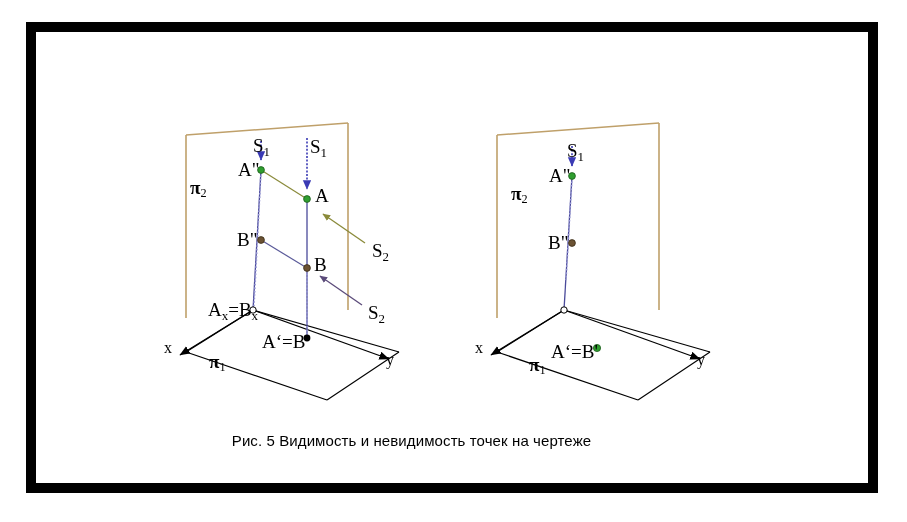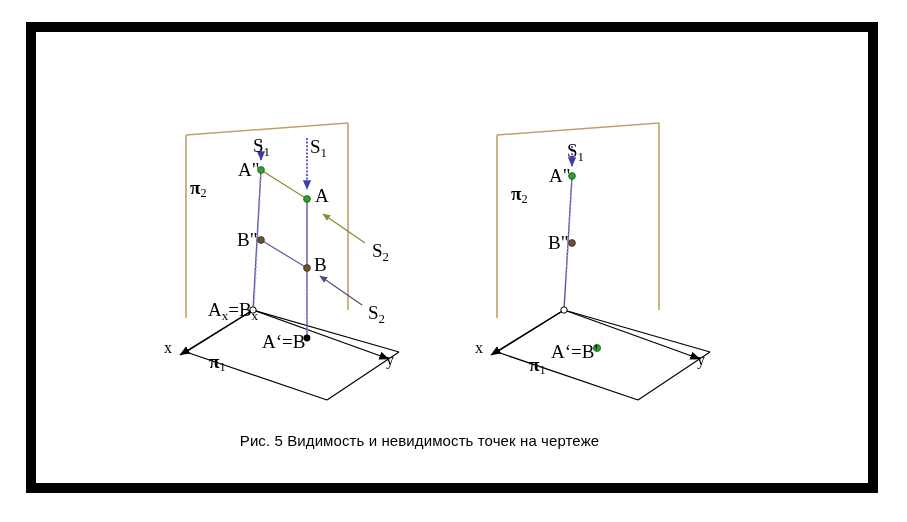--- a/index.html
+++ b/index.html
@@ -40,21 +40,20 @@
   .caption {
     position: absolute;
     left: 0;
     top: 432px;
     width: 823px;
     text-align: center;
     font-family: "Liberation Sans", sans-serif;
     font-size: 15px;
     color: #000000;
     letter-spacing: 0.1px;
-    padding-left: 8px;
   }
   .lbl {
     position: absolute;
     font-family: "Liberation Serif", serif;
     font-size: 19px;
     color: #000000;
     white-space: nowrap;
     line-height: 1;
   }
   .lbl.big {

